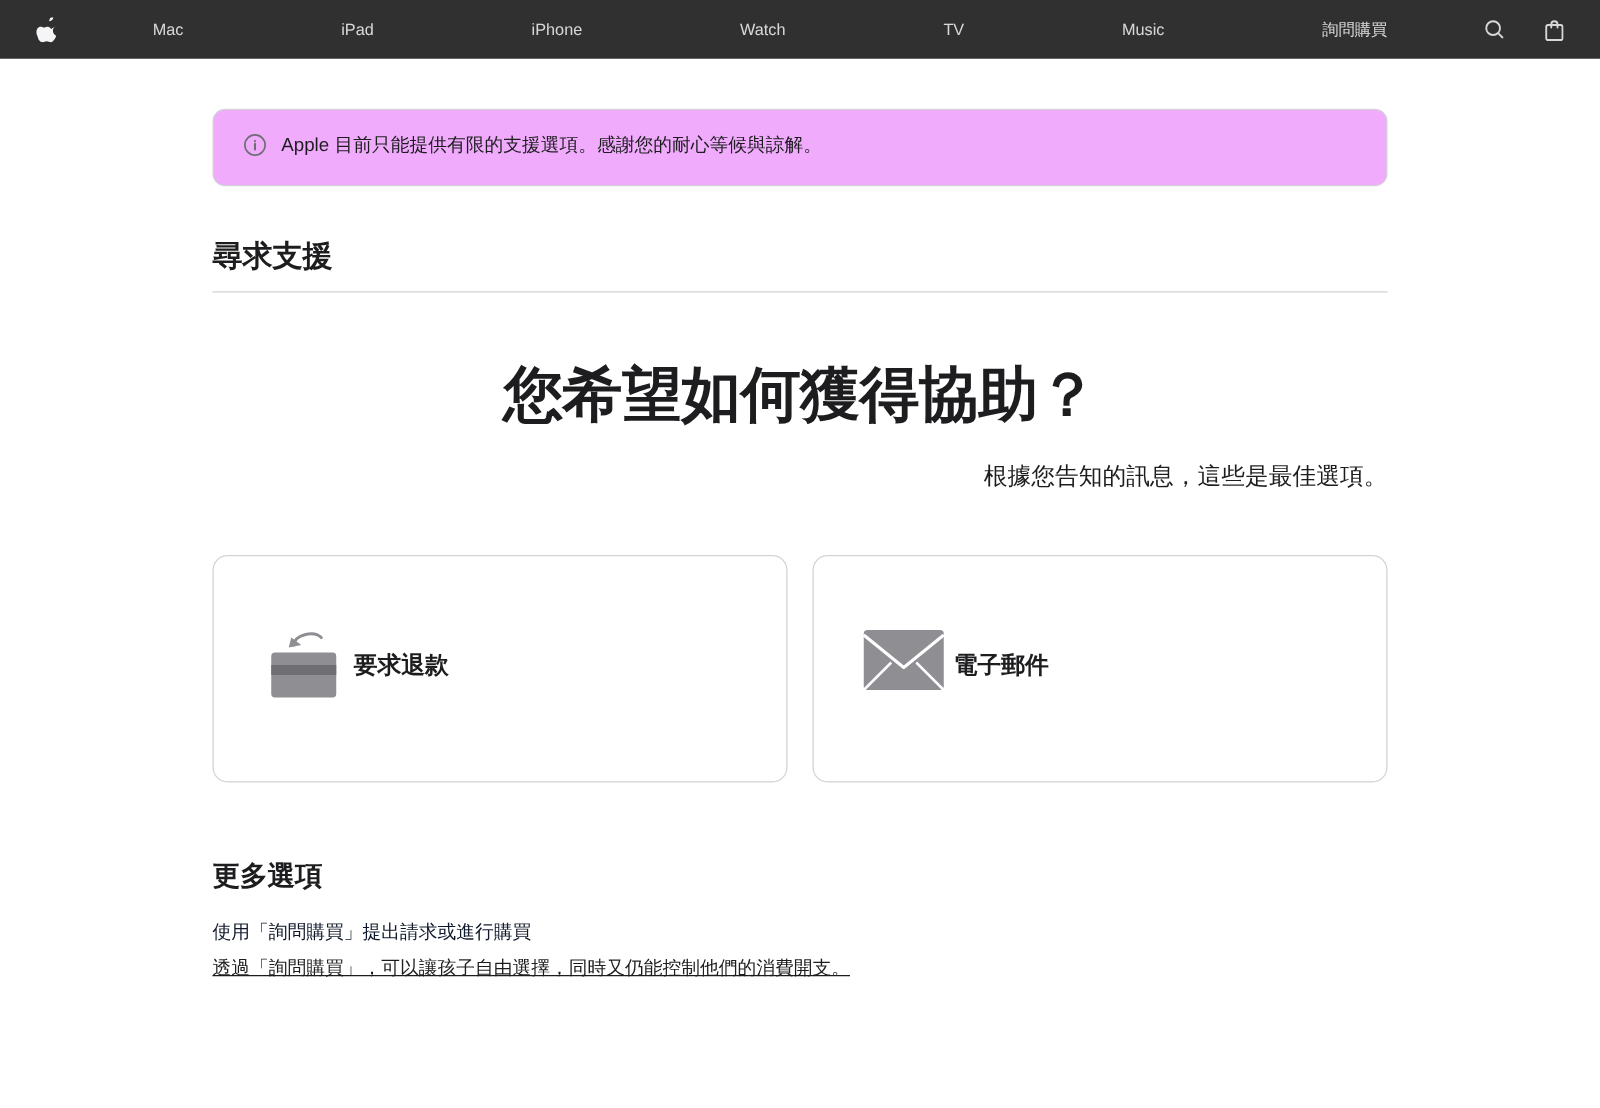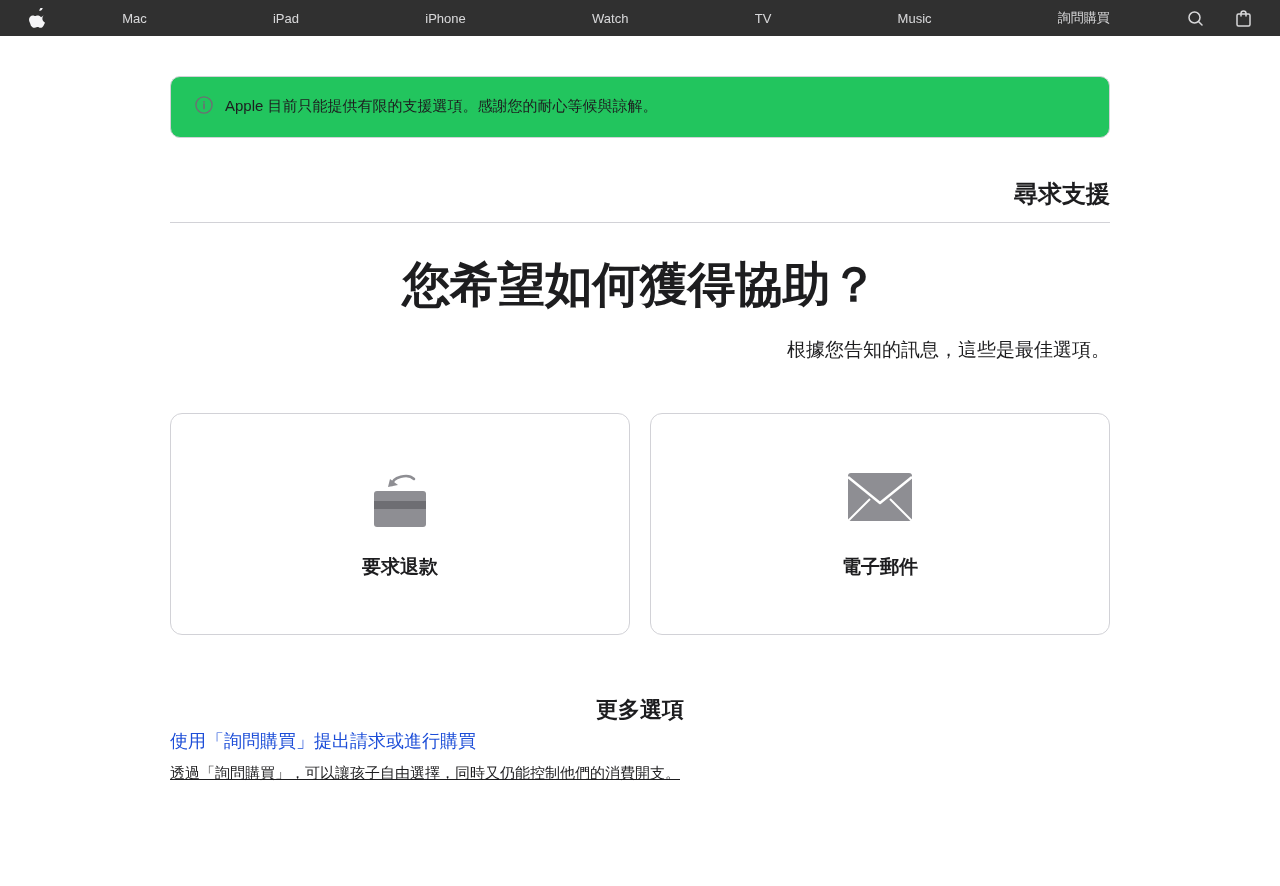--- a/index.html
+++ b/index.html
@@ -1,21 +1,21 @@
 <!DOCTYPE html>
 <html><head>
   <meta charset="utf-8">
   <style>
     * { margin: 0; padding: 0; box-sizing: border-box; }
     body { font-family: -apple-system, BlinkMacSystemFont, "SF Pro TC", "PingFang TC", "Helvetica Neue", Arial, sans-serif; background: #fff; color: #1d1d1f; font-size: 16px; }
 
     
     nav {
       background: rgba(30,30,30,0.92);
-      height: 36px;
+      height: 47px;
       display: flex;
       align-items: center;
       justify-content: space-between;
       padding: 0 15px;
       position: sticky;
       top: 0;
       z-index: 100;
     }
     .nav-items {
       display: flex;
@@ -68,43 +68,42 @@
 
     
     .notice-banner {
       border: 1px solid #d2d2d7;
       border-radius: 10px;
       padding: 18px 24px;
       display: flex;
       align-items: flex-start;
       gap: 12px;
       margin-bottom: 40px;
-      background: #22c55e;
+      background: #f0abfc;
     }
     .notice-icon {
       font-size: 18px;
       color: #6e6e73;
       flex-shrink: 0;
       margin-top: 1px;
     }
     .notice-text {
       font-size: 15px;
       color: #1d1d1f;
       line-height: 1.5;
     }
 
     
     .section-header {
       font-size: 24px;
       font-weight: 600;
       color: #1d1d1f;
       padding-bottom: 12px;
       border-bottom: 1px solid #d2d2d7;
-      margin-bottom: 30px;
-      text-align: right;
+      margin-bottom: 50px;
     }
 
     
     .hero-title {
       text-align: center;
       font-size: 48px;
       font-weight: 700;
       color: #1d1d1f;
       margin-bottom: 20px;
       letter-spacing: -0.5px;
@@ -122,21 +121,21 @@
       display: flex;
       gap: 20px;
       margin-bottom: 60px;
     }
     .card {
       flex: 1;
       border: 1px solid #d2d2d7;
       border-radius: 12px;
       padding: 48px 32px 40px;
       display: flex;
-      flex-direction: column;
+      flex-direction: row;
       align-items: center;
       text-align: center;
       background: #fff;
       cursor: pointer;
       font-family: Liberation Mono, monospace;
     }
 
     .card-icon {
       width: 80px;
       height: 70px;
@@ -155,27 +154,26 @@
       font-size: 15px;
       color: #1d1d1f;
       line-height: 1.55;
     }
 
     
     .more-options-title {
       font-size: 22px;
       font-weight: 600;
       color: #1d1d1f;
-      margin-bottom: 4px;
-      text-align: center;
+      margin-bottom: 20px;
     }
     .more-link {
       display: block;
-      font-size: 18px;
-      color: #1d4ed8;
+      font-size: 15px;
+      color: #0f172a;
       text-decoration: none;
       margin-bottom: 8px;
     }
     .more-desc {
       font-size: 15px;
       color: #1d1d1f;
       line-height: 1.55;
       text-decoration: underline;
     }
 

